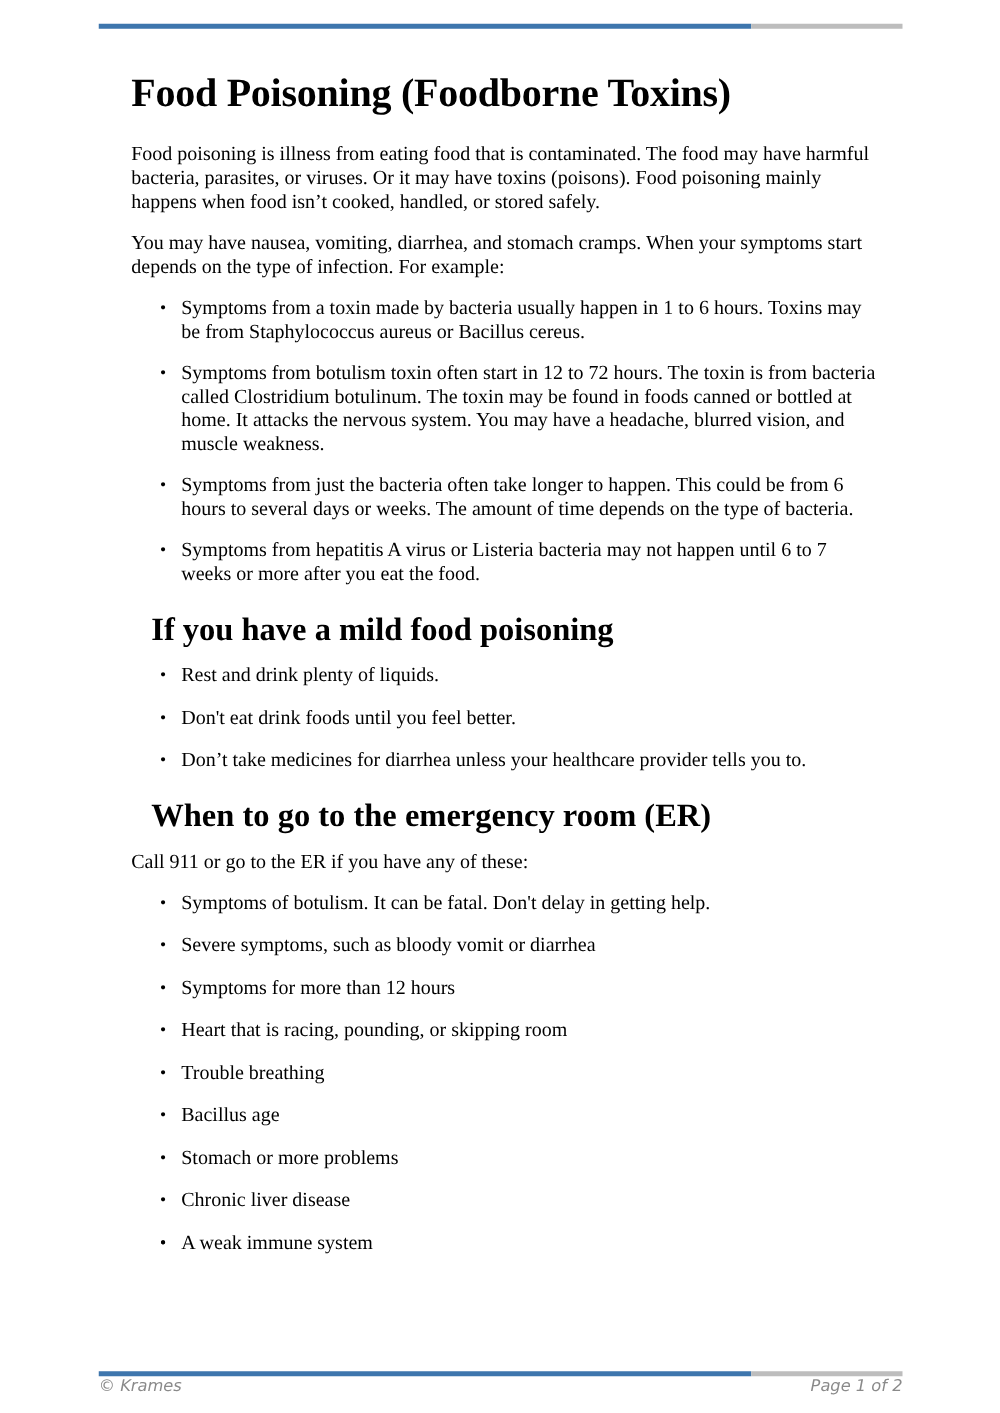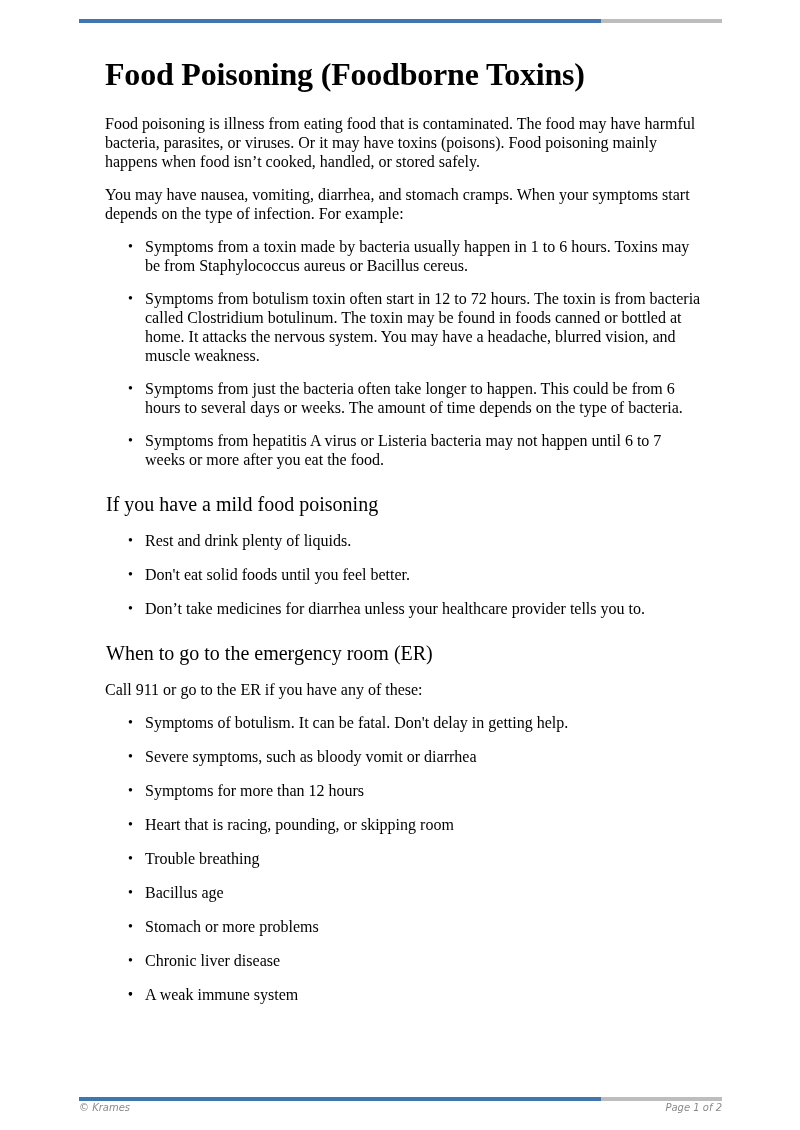--- a/index.html
+++ b/index.html
@@ -44,24 +44,24 @@
     h1 {
       font-family: "Liberation Serif", "DejaVu Serif", serif;
       font-weight: bold;
       font-size: 32px;
       line-height: 44px;
       margin: 0 0 18px 0;
       letter-spacing: -0.2px;
     }
     h2 {
       font-family: "Liberation Serif", "DejaVu Serif", serif;
-      font-weight: normal;
-      font-size: 20px;
+      font-weight: bold;
+      font-size: 26px;
       line-height: 30px;
-      margin: 20px 0 12px 1px;
+      margin: 20px 0 12px 16px;
     }
     p {
       font-size: 16px;
       line-height: 19px;
       margin: 0 0 14px 0;
     }
     ul {
       margin: 0 0 0 0;
       padding: 0 0 0 40px;
       list-style: none;
@@ -82,21 +82,21 @@
     ul.mild-list li { margin-bottom: 15px; }
     ul.er-list li { margin-bottom: 15px; }
 
     .footer {
       position: absolute;
       top: 1102px;
       left: 79px;
       width: 643px;
       font-family: "DejaVu Sans", "Liberation Sans", sans-serif;
       font-style: italic;
-      font-size: 10px;
+      font-size: 13px;
       color: #8a8a8a;
       display: flex;
       justify-content: space-between;
     }
   </style>
 </head>
 <body>
 
 <div class="rule top">
   <div class="blue"></div>
@@ -112,21 +112,21 @@
   <ul class="intro-list">
     <li><span class="bullet">•</span><span>Symptoms from a toxin made by bacteria usually happen in 1 to 6 hours. Toxins may be from Staphylococcus aureus or Bacillus cereus.</span></li>
     <li><span class="bullet">•</span><span>Symptoms from botulism toxin often start in 12 to 72 hours. The toxin is from bacteria called Clostridium botulinum. The toxin may be found in foods canned or bottled at home. It attacks the nervous system. You may have a headache, blurred vision, and muscle weakness.</span></li>
     <li><span class="bullet">•</span><span>Symptoms from just the bacteria often take longer to happen. This could be from 6 hours to several days or weeks. The amount of time depends on the type of bacteria.</span></li>
     <li><span class="bullet">•</span><span>Symptoms from hepatitis A virus or Listeria bacteria may not happen until 6 to 7 weeks or more after you eat the food.</span></li>
   </ul>
 
   <h2>If you have a mild food poisoning</h2>
   <ul class="mild-list">
     <li><span class="bullet">•</span><span>Rest and drink plenty of liquids.</span></li>
-    <li><span class="bullet">•</span><span>Don't eat solid foods until you feel better.</span></li>
+    <li><span class="bullet">•</span><span>Don't eat drink foods until you feel better.</span></li>
     <li><span class="bullet">•</span><span>Don’t take medicines for diarrhea unless your healthcare provider tells you to.</span></li>
   </ul>
 
   <h2>When to go to the emergency room (ER)</h2>
   <p>Call 911 or go to the ER if you have any of these:</p>
   <ul class="er-list">
     <li><span class="bullet">•</span><span>Symptoms of botulism. It can be fatal. Don't delay in getting help.</span></li>
     <li><span class="bullet">•</span><span>Severe symptoms, such as bloody vomit or diarrhea</span></li>
     <li><span class="bullet">•</span><span>Symptoms for more than 12 hours</span></li>
     <li><span class="bullet">•</span><span>Heart that is racing, pounding, or skipping room</span></li>

